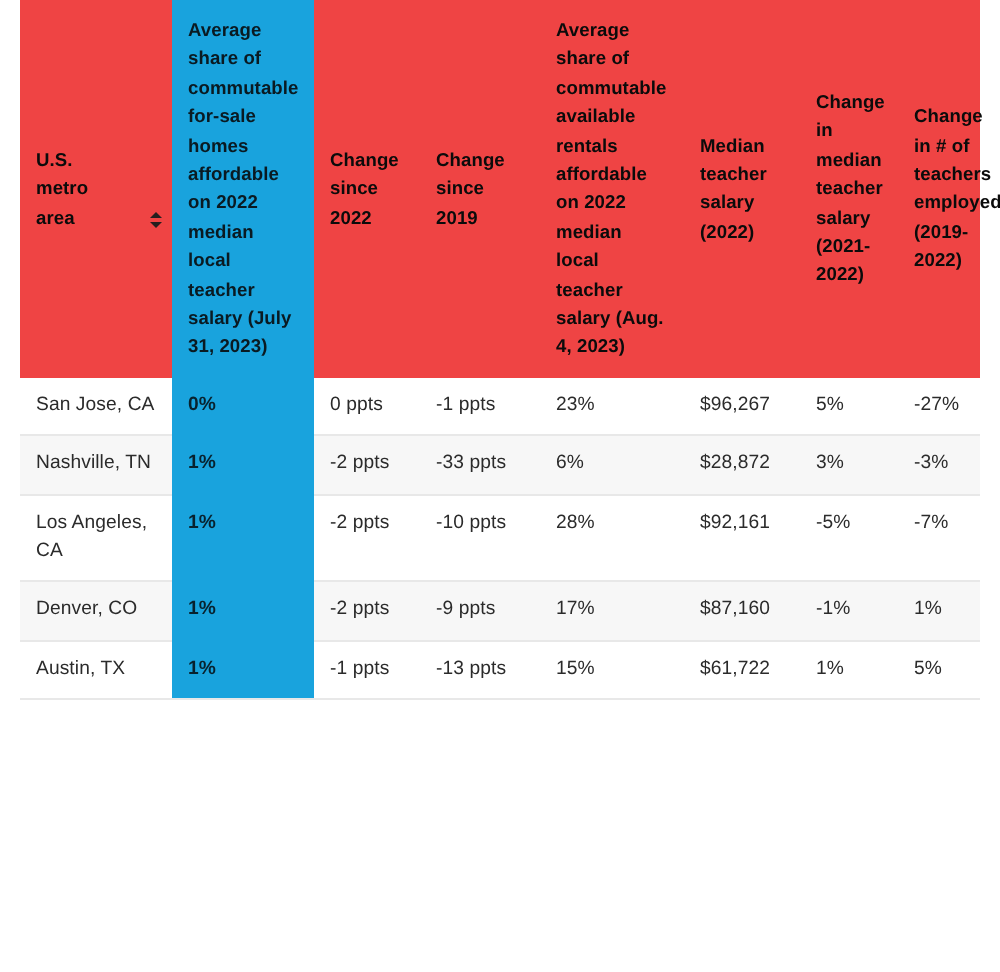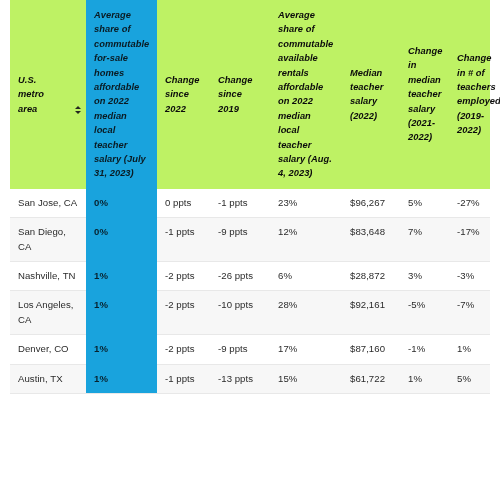--- a/index.html
+++ b/index.html
@@ -18,42 +18,41 @@
     overflow: hidden;
     padding: 0 10px;
   }
   table.data-table {
     width: 480px;
     border-collapse: collapse;
     table-layout: fixed;
   }
   
   thead th {
-    background: #bef264;
+    background: #ef4444;
     vertical-align: middle;
     text-align: left;
     font-size: 9.3px;
     font-weight: 700;
     color: #0b0b0b;
     line-height: 1.55;
     padding: 8px 5px 8px 8px;
     position: relative;
     letter-spacing: 0.05px;
   }
   thead th.active-col {
     background: #19a3dd;
     color: #0a1a22;
   }
   .th-inner {
     display: flex;
     align-items: flex-end;
     justify-content: space-between;
     gap: 18px;
     width: 100%;
-    font-style: italic;
   }
   .th-label { display: block; }
   .sort-icon {
     flex: 0 0 auto;
     width: 7px;
     height: 12px;
     display: inline-flex;
     flex-direction: column;
     align-items: center;
     justify-content: center;
@@ -191,34 +190,24 @@
           <td>San Jose, CA</td>
           <td class="active-col">0%</td>
           <td>0 ppts</td>
           <td>-1 ppts</td>
           <td>23%</td>
           <td>$96,267</td>
           <td>5%</td>
           <td>-27%</td>
         </tr>
         <tr>
-          <td>San Diego, CA</td>
-          <td class="active-col">0%</td>
-          <td>-1 ppts</td>
-          <td>-9 ppts</td>
-          <td>12%</td>
-          <td>$83,648</td>
-          <td>7%</td>
-          <td>-17%</td>
-        </tr>
-        <tr>
           <td>Nashville, TN</td>
           <td class="active-col">1%</td>
           <td>-2 ppts</td>
-          <td>-26 ppts</td>
+          <td>-33 ppts</td>
           <td>6%</td>
           <td>$28,872</td>
           <td>3%</td>
           <td>-3%</td>
         </tr>
         <tr>
           <td>Los Angeles, CA</td>
           <td class="active-col">1%</td>
           <td>-2 ppts</td>
           <td>-10 ppts</td>

